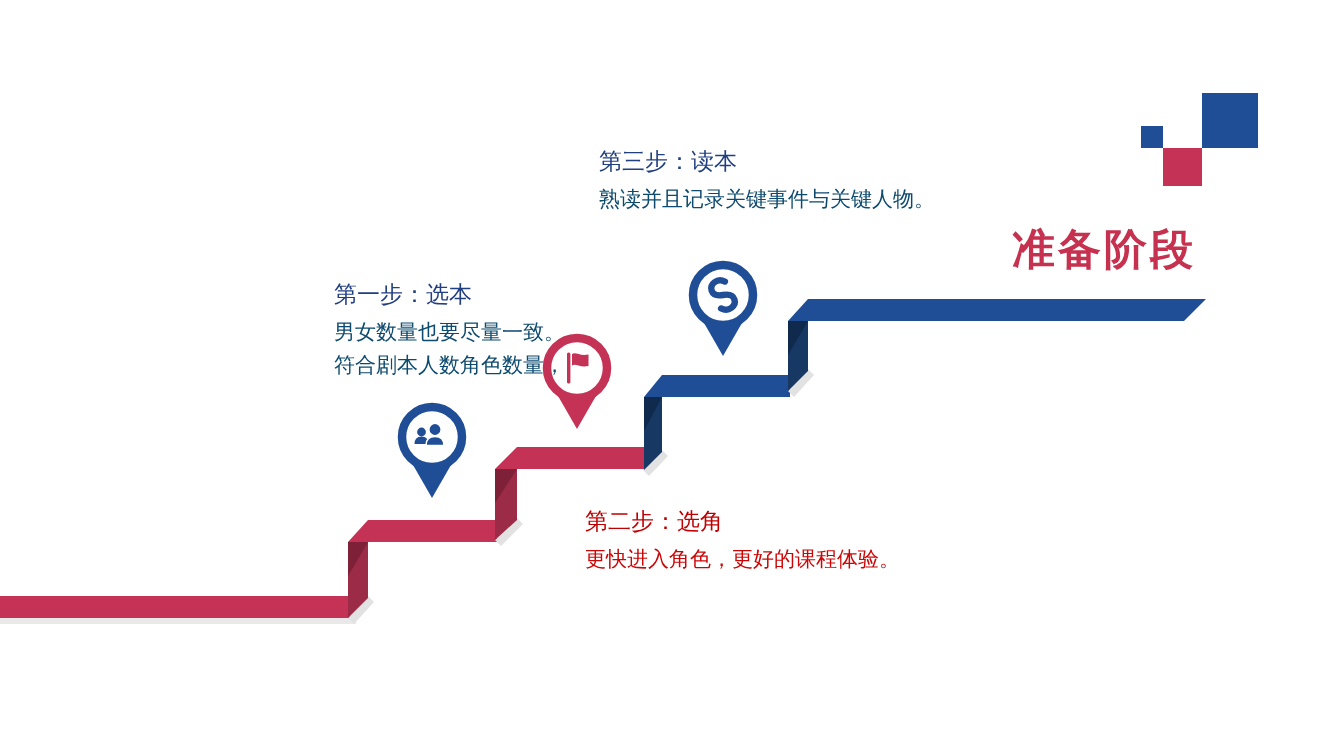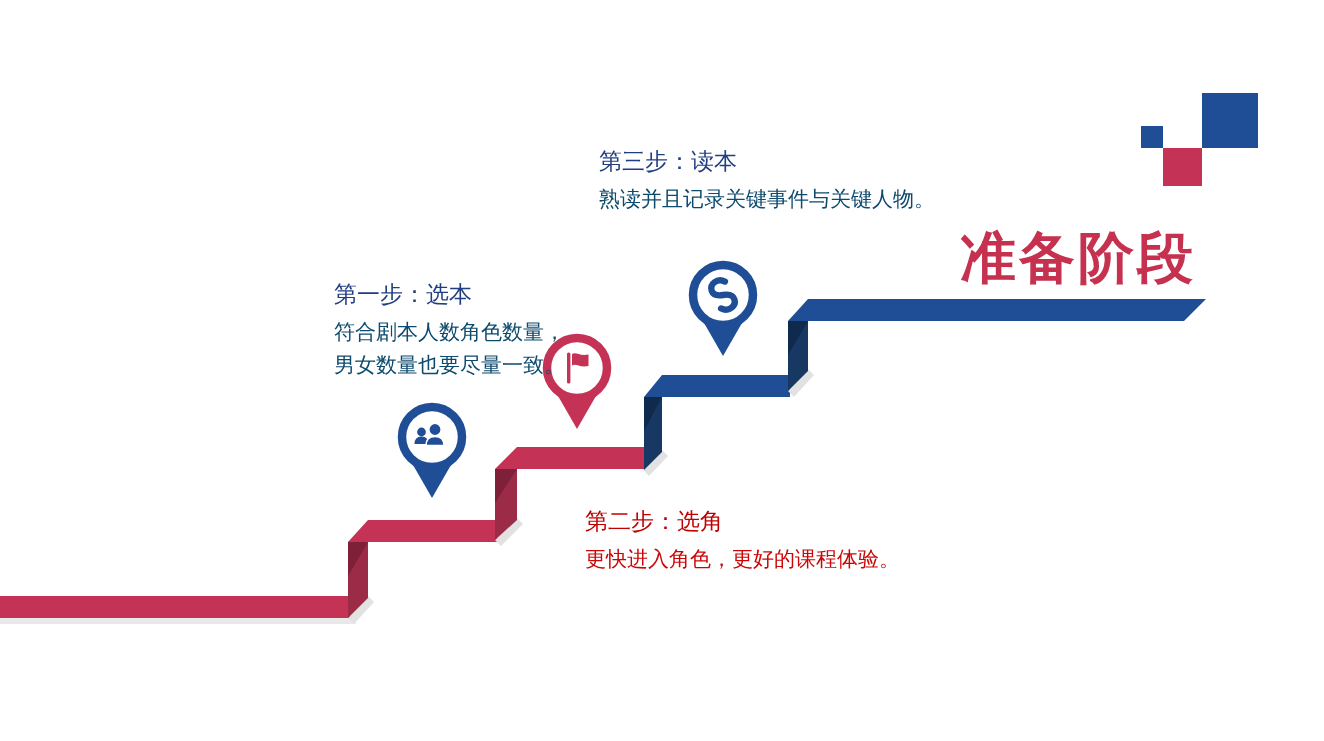--- a/index.html
+++ b/index.html
@@ -7,21 +7,21 @@
     position:relative;
     width:1324px;height:741px;
     background:#ffffff;
     overflow:hidden;
     font-family:"Liberation Sans","DejaVu Sans",sans-serif;
     margin:0 auto;
   }
   .stairs-svg{position:absolute;left:0;top:0;width:1324px;height:741px;}
   .slide-title{
     position:absolute;top:221px;right:128px;
-    font-size:56px;font-weight:bold;color:#C5314F;
+    font-size:43px;font-weight:bold;color:#C5314F;
     letter-spacing:3px;white-space:nowrap;
   }
   .step{position:absolute;white-space:nowrap;}
   .step .head{font-size:23px;font-weight:normal;line-height:28px;}
   .step .body{font-size:21px;line-height:33px;margin-top:7px;}
   .step.blue .head{color:#203E80;}
   .step.blue .body{color:#0c4a6e;}
   .step.red .head{color:#C00000;}
   .step.red .body{color:#CC0606;}
   .step1{left:307px;top:280px;margin-left:27px;}
@@ -93,22 +93,22 @@
         <path d="M 8 -11 C 3 -18 -7 -16 -8 -9 C -9 -3 -3 -1 0 0 C 3 1 9 3 8 9 C 7 16 -3 18 -8 11" fill="none" stroke="#1F4E96" stroke-width="6.4" stroke-linecap="round"></path>
       </g>
     </g>
   </svg>
 
   <div class="slide-title">准备阶段</div>
 
   <div class="step step1 blue">
     <div class="head">第一步：选本</div>
     <div class="body">
+      <div>男女数量也要尽量一致。</div>
       <div>符合剧本人数角色数量，</div>
-      <div>男女数量也要尽量一致。</div>
     </div>
   </div>
 
   <div class="step step2 red">
     <div class="head">第二步：选角</div>
     <div class="body">
       <div>更快进入角色，更好的课程体验。</div>
     </div>
   </div>
 

